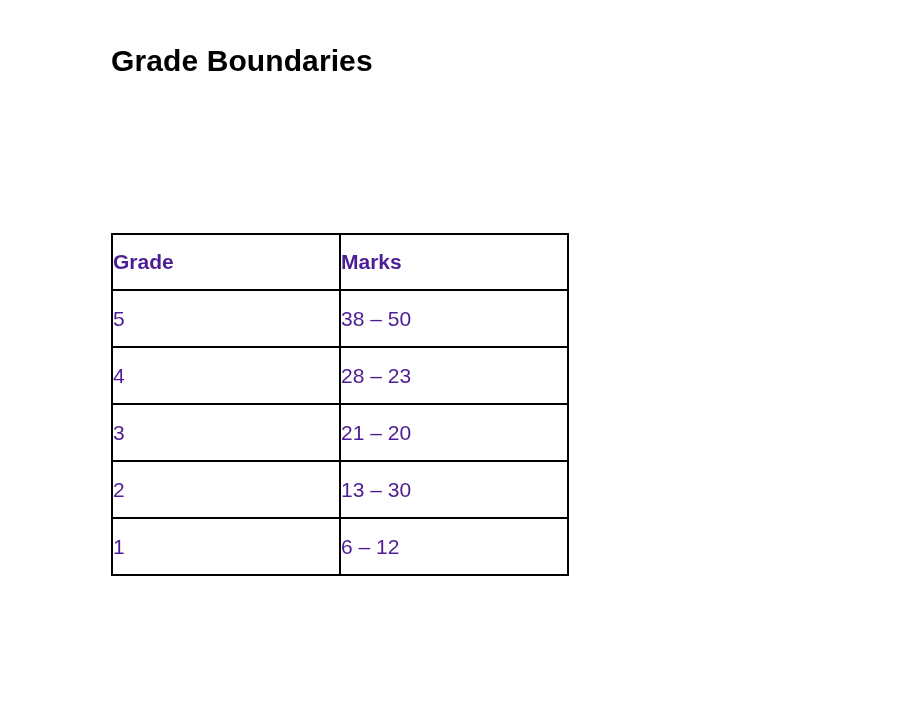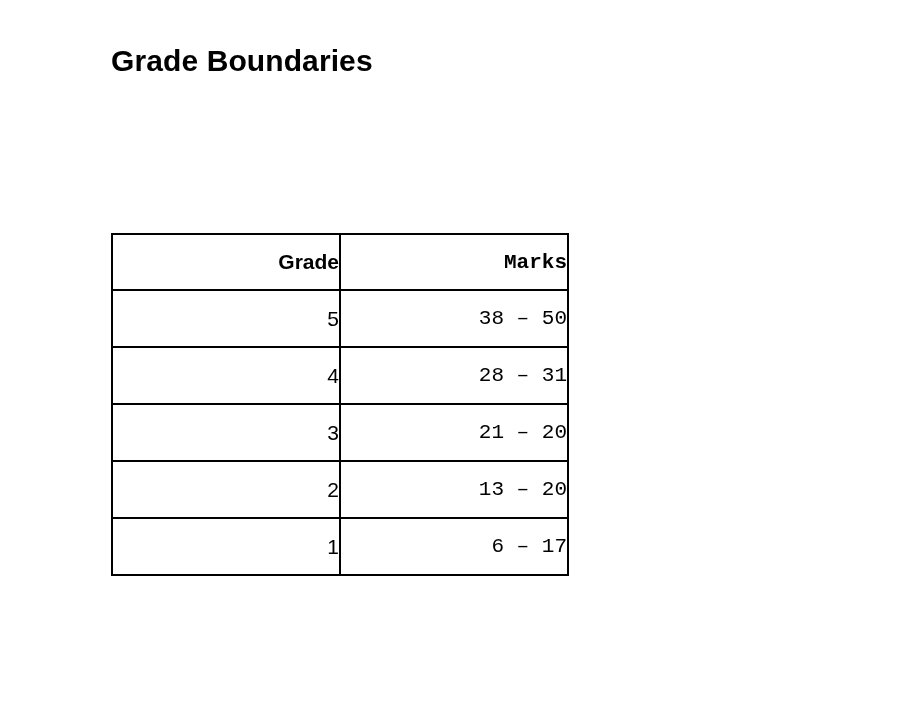--- a/index.html
+++ b/index.html
@@ -33,30 +33,30 @@
   .grade-table {
     position: absolute;
     left: 111px;
     top: 233px;
     border-collapse: collapse;
     table-layout: fixed;
   }
   .grade-table td,
   .grade-table th {
     border: 2px solid #000000;
-    text-align: right;
+    text-align: left;
     vertical-align: middle;
     font-size: 21px;
     font-weight: normal;
     padding: 0;
     height: 55px;
-    color: #000000;
+    color: #4c1d95;
   }
   .col-grade { width: 226px; }
-  .col-marks { width: 226px; font-family: Liberation Mono, monospace; }
+  .col-marks { width: 226px; }
   .grade-table thead th {
     font-weight: bold;
     height: 54px;
   }
 </style>
 </head>
 <body>
 
 <div class="page">
 
@@ -69,30 +69,30 @@
         <th class="col-marks">Marks</th>
       </tr>
     </thead>
     <tbody>
       <tr>
         <td class="col-grade">5</td>
         <td class="col-marks">38 – 50</td>
       </tr>
       <tr>
         <td class="col-grade">4</td>
-        <td class="col-marks">28 – 31</td>
+        <td class="col-marks">28 – 23</td>
       </tr>
       <tr>
         <td class="col-grade">3</td>
         <td class="col-marks">21 – 20</td>
       </tr>
       <tr>
         <td class="col-grade">2</td>
-        <td class="col-marks">13 – 20</td>
+        <td class="col-marks">13 – 30</td>
       </tr>
       <tr>
         <td class="col-grade">1</td>
-        <td class="col-marks">6 – 17</td>
+        <td class="col-marks">6 – 12</td>
       </tr>
     </tbody>
   </table>
 
 </div>
 
 </body></html>

